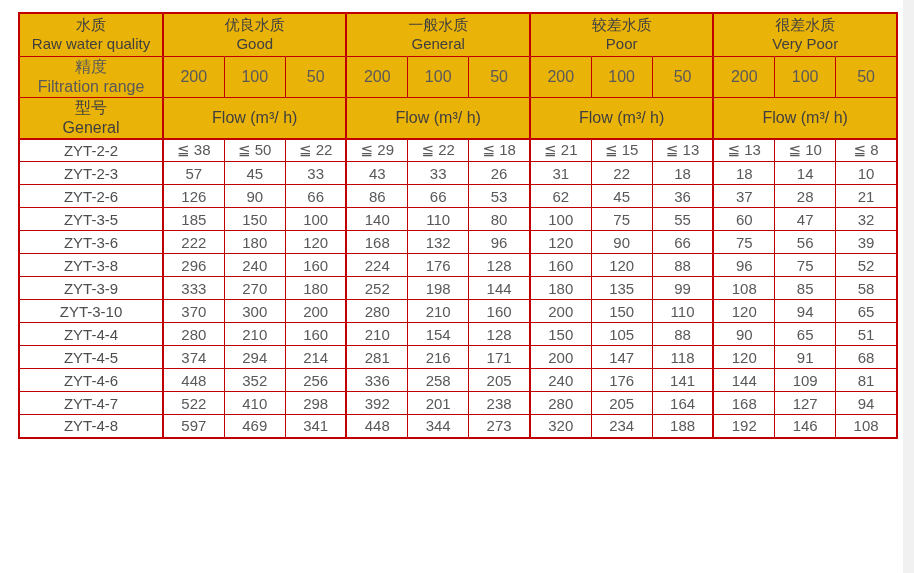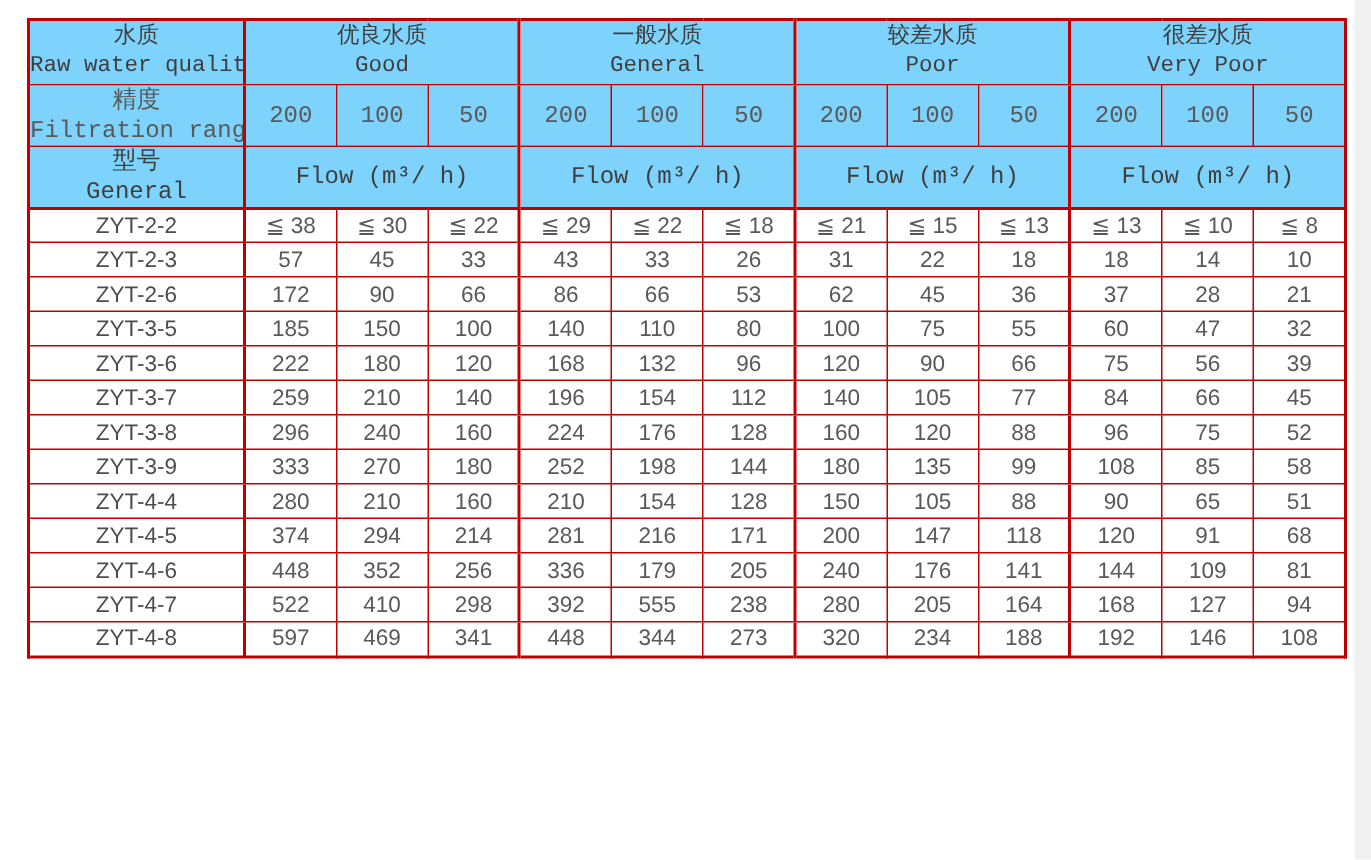--- a/index.html
+++ b/index.html
@@ -32,26 +32,25 @@
     vertical-align: middle;
     overflow: hidden;
     white-space: nowrap;
   }
   
   table.spec th.grp, table.spec td.grp { border-left-width: 2px; }
   thead th { border-bottom-width: 1px; }
   thead tr.flow-row th { border-bottom-width: 2px; }
 
   thead th {
-    background: #7dd3fc;
+    background: #eab308;
     color: #3f3f3f;
     font-weight: normal;
     font-size: 15px;
     line-height: 1.25;
-    font-family: Liberation Mono, monospace;
   }
   tr.quality-row th { height: 43px; }
   tr.precision-row th { height: 35px; font-size: 16px; color: #595959; }
   tr.flow-row th { height: 35px; font-size: 16px; }
 
   tbody td {
     height: 23px;
     background: #ffffff;
     color: #595959;
     font-size: 15px;
@@ -135,21 +134,21 @@
           <th colspan="3" class="grp">Flow (m³/ h)</th>
           <th colspan="3" class="grp">Flow (m³/ h)</th>
           <th colspan="3" class="grp">Flow (m³/ h)</th>
         </tr>
     </thead>
     <tbody>
 
     <tr>
           <td class="model-cell">ZYT-2-2</td>
           <td class="grp">≦ 38</td>
-          <td>≦ 30</td>
+          <td>≦ 50</td>
           <td>≦ 22</td>
           <td class="grp">≦ 29</td>
           <td>≦ 22</td>
           <td>≦ 18</td>
           <td class="grp">≦ 21</td>
           <td>≦ 15</td>
           <td>≦ 13</td>
           <td class="grp">≦ 13</td>
           <td>≦ 10</td>
           <td>≦ 8</td>
@@ -164,21 +163,21 @@
           <td>26</td>
           <td class="grp">31</td>
           <td>22</td>
           <td>18</td>
           <td class="grp">18</td>
           <td>14</td>
           <td>10</td>
         </tr>
         <tr>
           <td class="model-cell">ZYT-2-6</td>
-          <td class="grp">172</td>
+          <td class="grp">126</td>
           <td>90</td>
           <td>66</td>
           <td class="grp">86</td>
           <td>66</td>
           <td>53</td>
           <td class="grp">62</td>
           <td>45</td>
           <td>36</td>
           <td class="grp">37</td>
           <td>28</td>
@@ -208,35 +207,20 @@
           <td>132</td>
           <td>96</td>
           <td class="grp">120</td>
           <td>90</td>
           <td>66</td>
           <td class="grp">75</td>
           <td>56</td>
           <td>39</td>
         </tr>
         <tr>
-          <td class="model-cell">ZYT-3-7</td>
-          <td class="grp">259</td>
-          <td>210</td>
-          <td>140</td>
-          <td class="grp">196</td>
-          <td>154</td>
-          <td>112</td>
-          <td class="grp">140</td>
-          <td>105</td>
-          <td>77</td>
-          <td class="grp">84</td>
-          <td>66</td>
-          <td>45</td>
-        </tr>
-        <tr>
           <td class="model-cell">ZYT-3-8</td>
           <td class="grp">296</td>
           <td>240</td>
           <td>160</td>
           <td class="grp">224</td>
           <td>176</td>
           <td>128</td>
           <td class="grp">160</td>
           <td>120</td>
           <td>88</td>
@@ -253,20 +237,35 @@
           <td>198</td>
           <td>144</td>
           <td class="grp">180</td>
           <td>135</td>
           <td>99</td>
           <td class="grp">108</td>
           <td>85</td>
           <td>58</td>
         </tr>
         <tr>
+          <td class="model-cell">ZYT-3-10</td>
+          <td class="grp">370</td>
+          <td>300</td>
+          <td>200</td>
+          <td class="grp">280</td>
+          <td>210</td>
+          <td>160</td>
+          <td class="grp">200</td>
+          <td>150</td>
+          <td>110</td>
+          <td class="grp">120</td>
+          <td>94</td>
+          <td>65</td>
+        </tr>
+        <tr>
           <td class="model-cell">ZYT-4-4</td>
           <td class="grp">280</td>
           <td>210</td>
           <td>160</td>
           <td class="grp">210</td>
           <td>154</td>
           <td>128</td>
           <td class="grp">150</td>
           <td>105</td>
           <td>88</td>
@@ -288,36 +287,36 @@
           <td class="grp">120</td>
           <td>91</td>
           <td>68</td>
         </tr>
         <tr>
           <td class="model-cell">ZYT-4-6</td>
           <td class="grp">448</td>
           <td>352</td>
           <td>256</td>
           <td class="grp">336</td>
-          <td>179</td>
+          <td>258</td>
           <td>205</td>
           <td class="grp">240</td>
           <td>176</td>
           <td>141</td>
           <td class="grp">144</td>
           <td>109</td>
           <td>81</td>
         </tr>
         <tr>
           <td class="model-cell">ZYT-4-7</td>
           <td class="grp">522</td>
           <td>410</td>
           <td>298</td>
           <td class="grp">392</td>
-          <td>555</td>
+          <td>201</td>
           <td>238</td>
           <td class="grp">280</td>
           <td>205</td>
           <td>164</td>
           <td class="grp">168</td>
           <td>127</td>
           <td>94</td>
         </tr>
         <tr>
           <td class="model-cell">ZYT-4-8</td>

